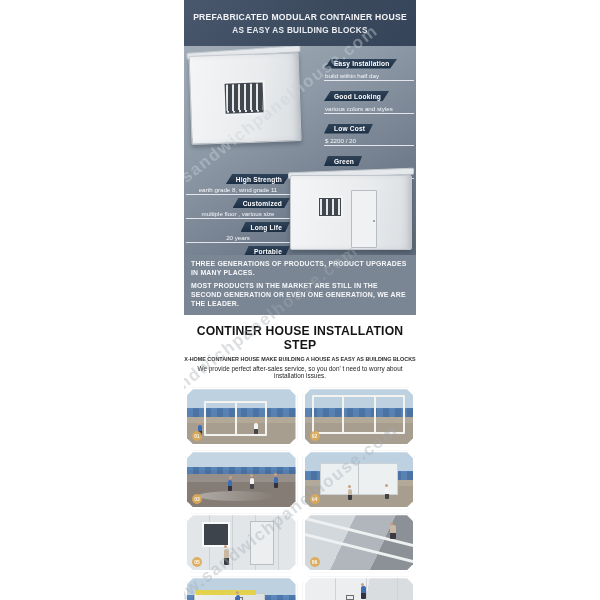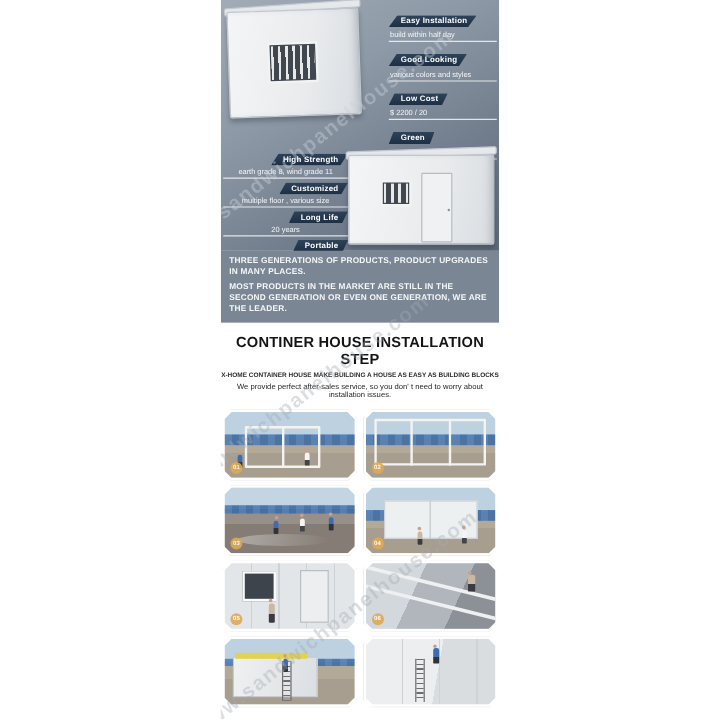--- a/index.html
+++ b/index.html
@@ -125,20 +125,24 @@
 </style>
 </head>
 <body>
 
 <div class="strip">
 
   <div class="wm wm1">www.sandwichpanelhouse.com</div>
   <div class="wm wm2">www.sandwichpanelhouse.com</div>
   <div class="wm wm3">www.sandwichpanelhouse.com</div>
 
+  <div class="hdr">
+    <div class="l1">PREFABRICATED MODULAR CONTAINER HOUSE</div>
+    <div class="l2">AS EASY AS BUILDING BLOCKS</div>
+  </div>
 
   <div class="hero">
 
     <div class="house h1">
       <div class="side"></div>
       <div class="roof"></div>
       <div class="body">
         <div class="win">
             <div class="bars"></div>
           </div>

